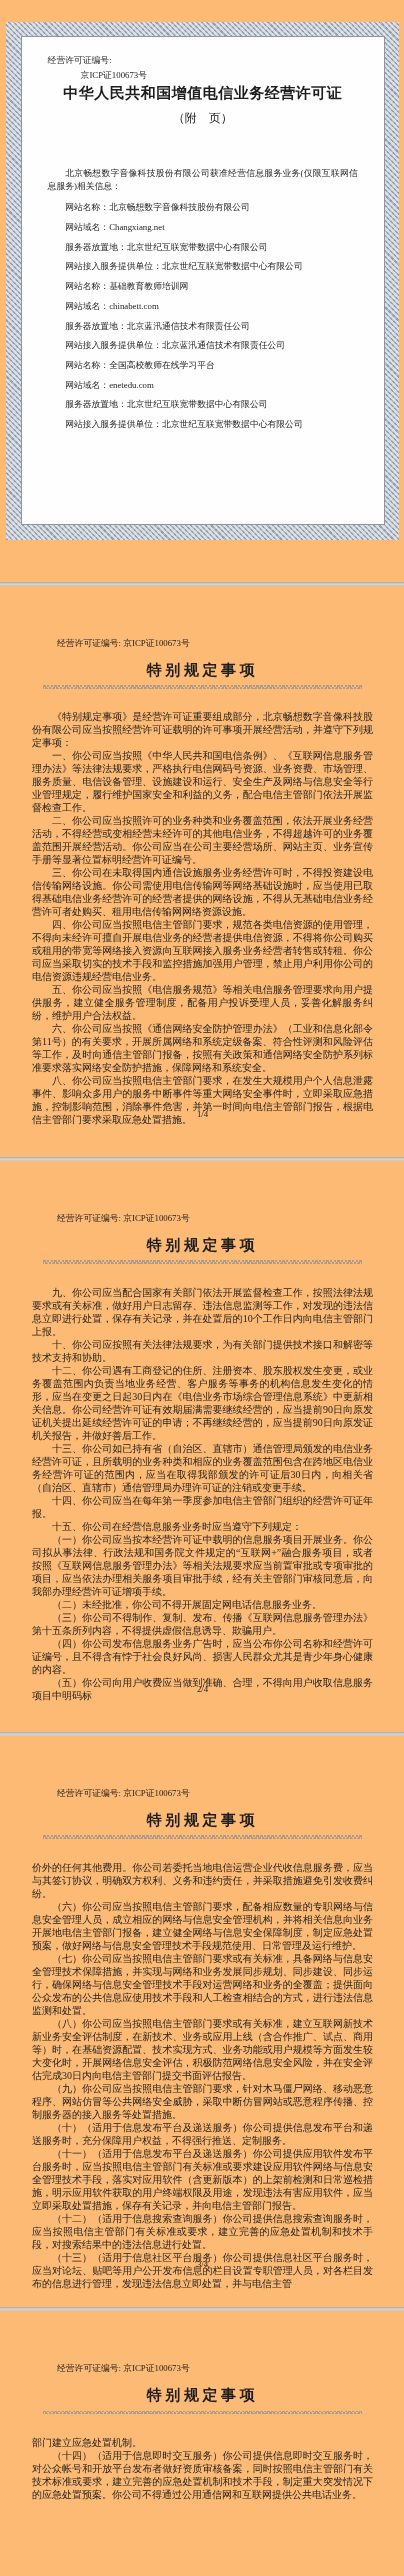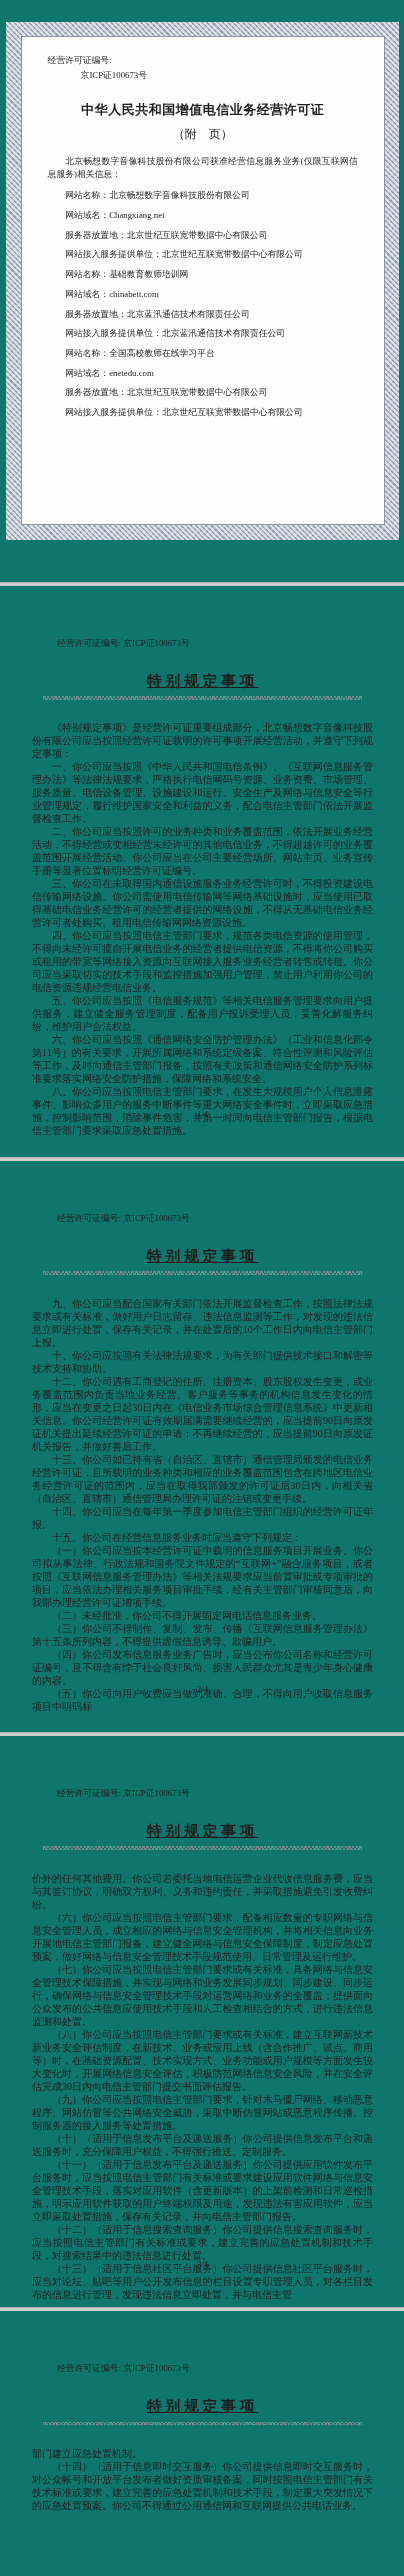--- a/index.html
+++ b/index.html
@@ -2,49 +2,49 @@
 <html style="font-size:8.2px"><head>
 <meta charset="utf-8">
 <style>
   html,body{margin:0;padding:0;}
   body{
     width:405px;
     background:#ffffff;
     font-family:"Liberation Serif","DejaVu Serif",serif;
     color:#1e1e1e;
   }
-  .page{position:relative;background:#0f766e;overflow:hidden;}
+  .page{position:relative;background:#fdba74;overflow:hidden;}
   .sep{height:4.1px;background:linear-gradient(#a8a8a8,#d6d6d6 55%,#c3c3c3);}
 
   
   .cert{height:582px;}
   .cert-frame{
     position:absolute;left:6.2px;top:21.6px;width:393px;height:518px;
     background:
       repeating-linear-gradient(45deg, rgba(116,127,144,.38) 0 1.5px, rgba(223,227,233,.85) 1.5px 3.6px),
       repeating-linear-gradient(-45deg, #a9b1be 0 2.6px, #d4d9e1 2.6px 5.2px);
   }
   .cert-inner{
     position:absolute;left:14.4px;top:14.4px;right:14.4px;bottom:14.4px;
     background:#fefefe;border:0.5px solid #8d96a3;
     box-sizing:border-box;padding:17.5px 26px 0 26px;
   }
   .cert-license-label{font-size:8.8px;line-height:12.4px;}
   .cert-license-no{font-size:8.8px;line-height:12.4px;margin:2.1px 0 0 33px;}
-  .cert-title{margin-top:20px;text-align:center;font-size:13px;font-weight:bold;letter-spacing:0.5px;}
+  .cert-title{margin-top:3px;text-align:center;font-size:15px;font-weight:bold;letter-spacing:0.5px;}
   .cert-subtitle{margin-top:6.2px;text-align:center;font-size:12px;font-weight:normal;}
-  .cert-intro{margin-top:12px;font-size:8.8px;line-height:13px;text-indent:2em;text-align:justify;}
+  .cert-intro{margin-top:40px;font-size:8.8px;line-height:13px;text-indent:2em;text-align:justify;}
   .cert-fields{margin-top:4.1px;}
   .cert-fields p{margin:6.7px 0 0 0;font-size:8.8px;line-height:13px;text-indent:2em;text-align:justify;}
 
   
   .prov{height:571px;}
   .prov-last{height:562px;}
   .prov-header{margin:52px 0 0 57px;font-size:8.8px;}
-  .prov-title{margin-top:22px;text-align:center;font-size:15px;font-weight:bold;letter-spacing:3.6px;text-decoration:underline;}
+  .prov-title{margin-top:11px;text-align:center;font-size:15px;font-weight:bold;letter-spacing:3.6px;}
   .zigzag{
     width:319px;height:3.6px;margin:5.2px auto 0;
     background:
       repeating-linear-gradient(45deg,#8d939b 0 1px,transparent 1px 2.6px),
       repeating-linear-gradient(-45deg,#8d939b 0 1px,transparent 1px 2.6px);
     opacity:.75;
   }
   .prov-body{margin:21.6px auto 0;width:341px;font-size:10px;line-height:13px;text-align:justify;}
   .prov-body p{margin:0;text-indent:2em;}
   .prov-body p.cont{text-indent:0;}

